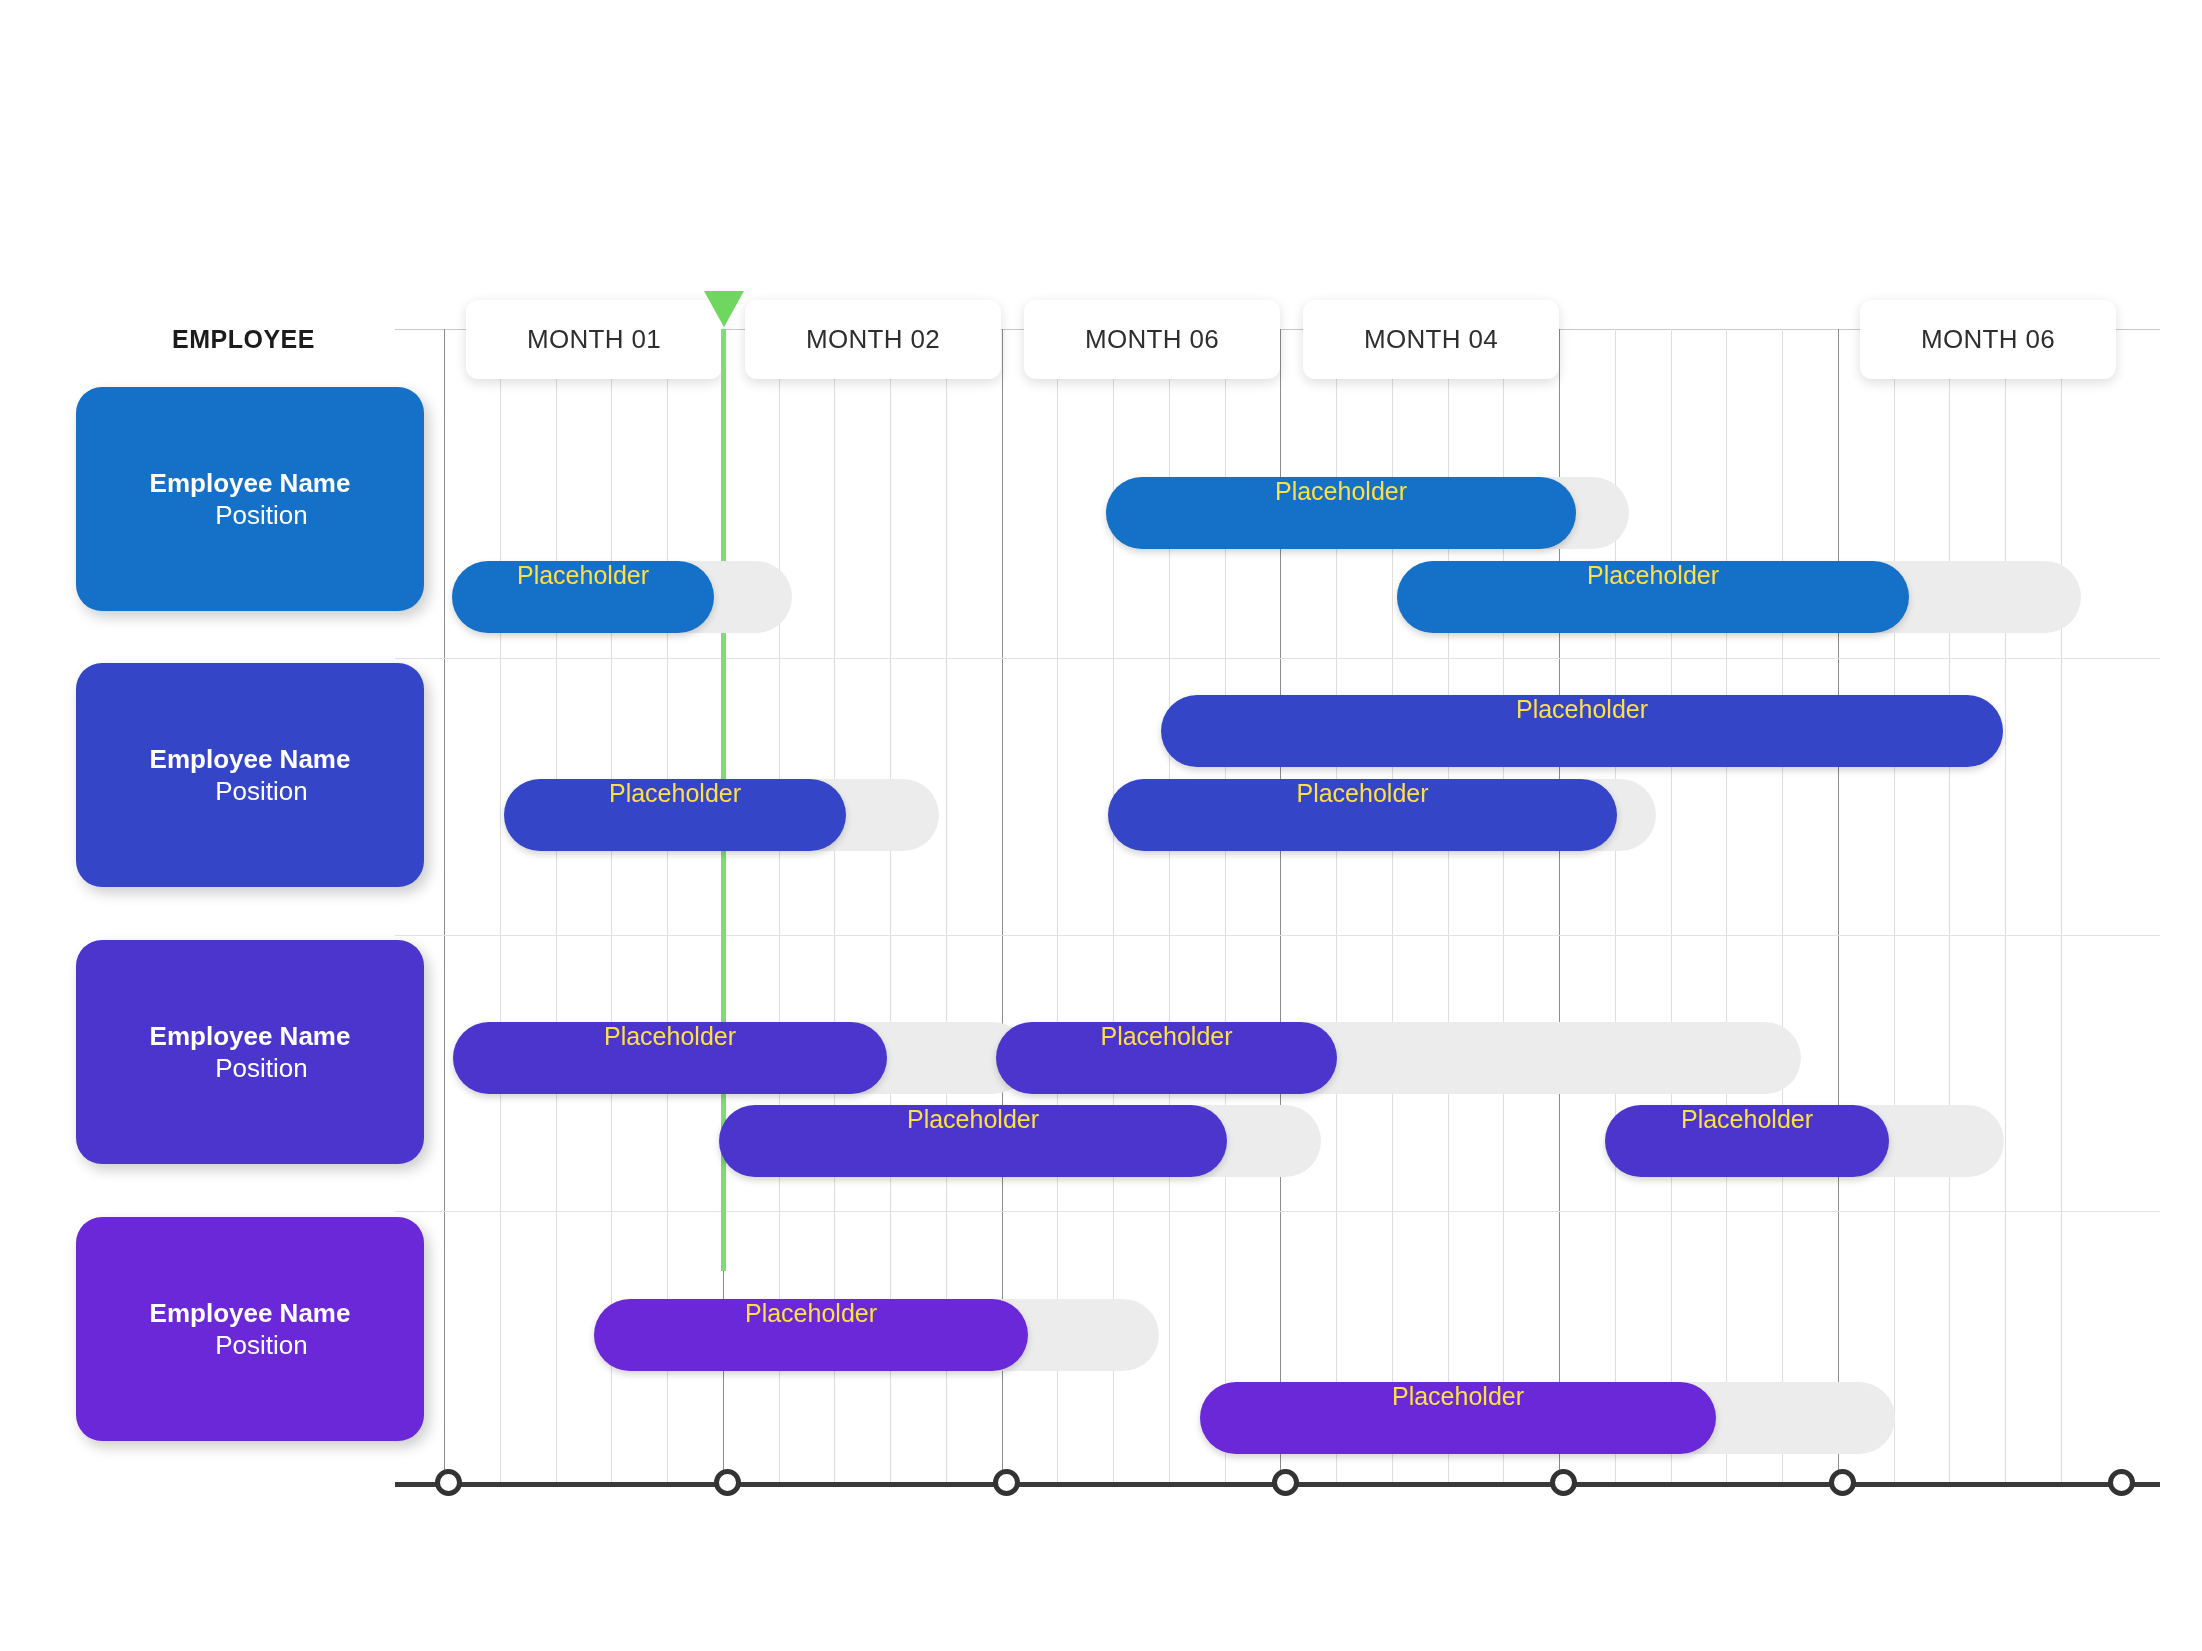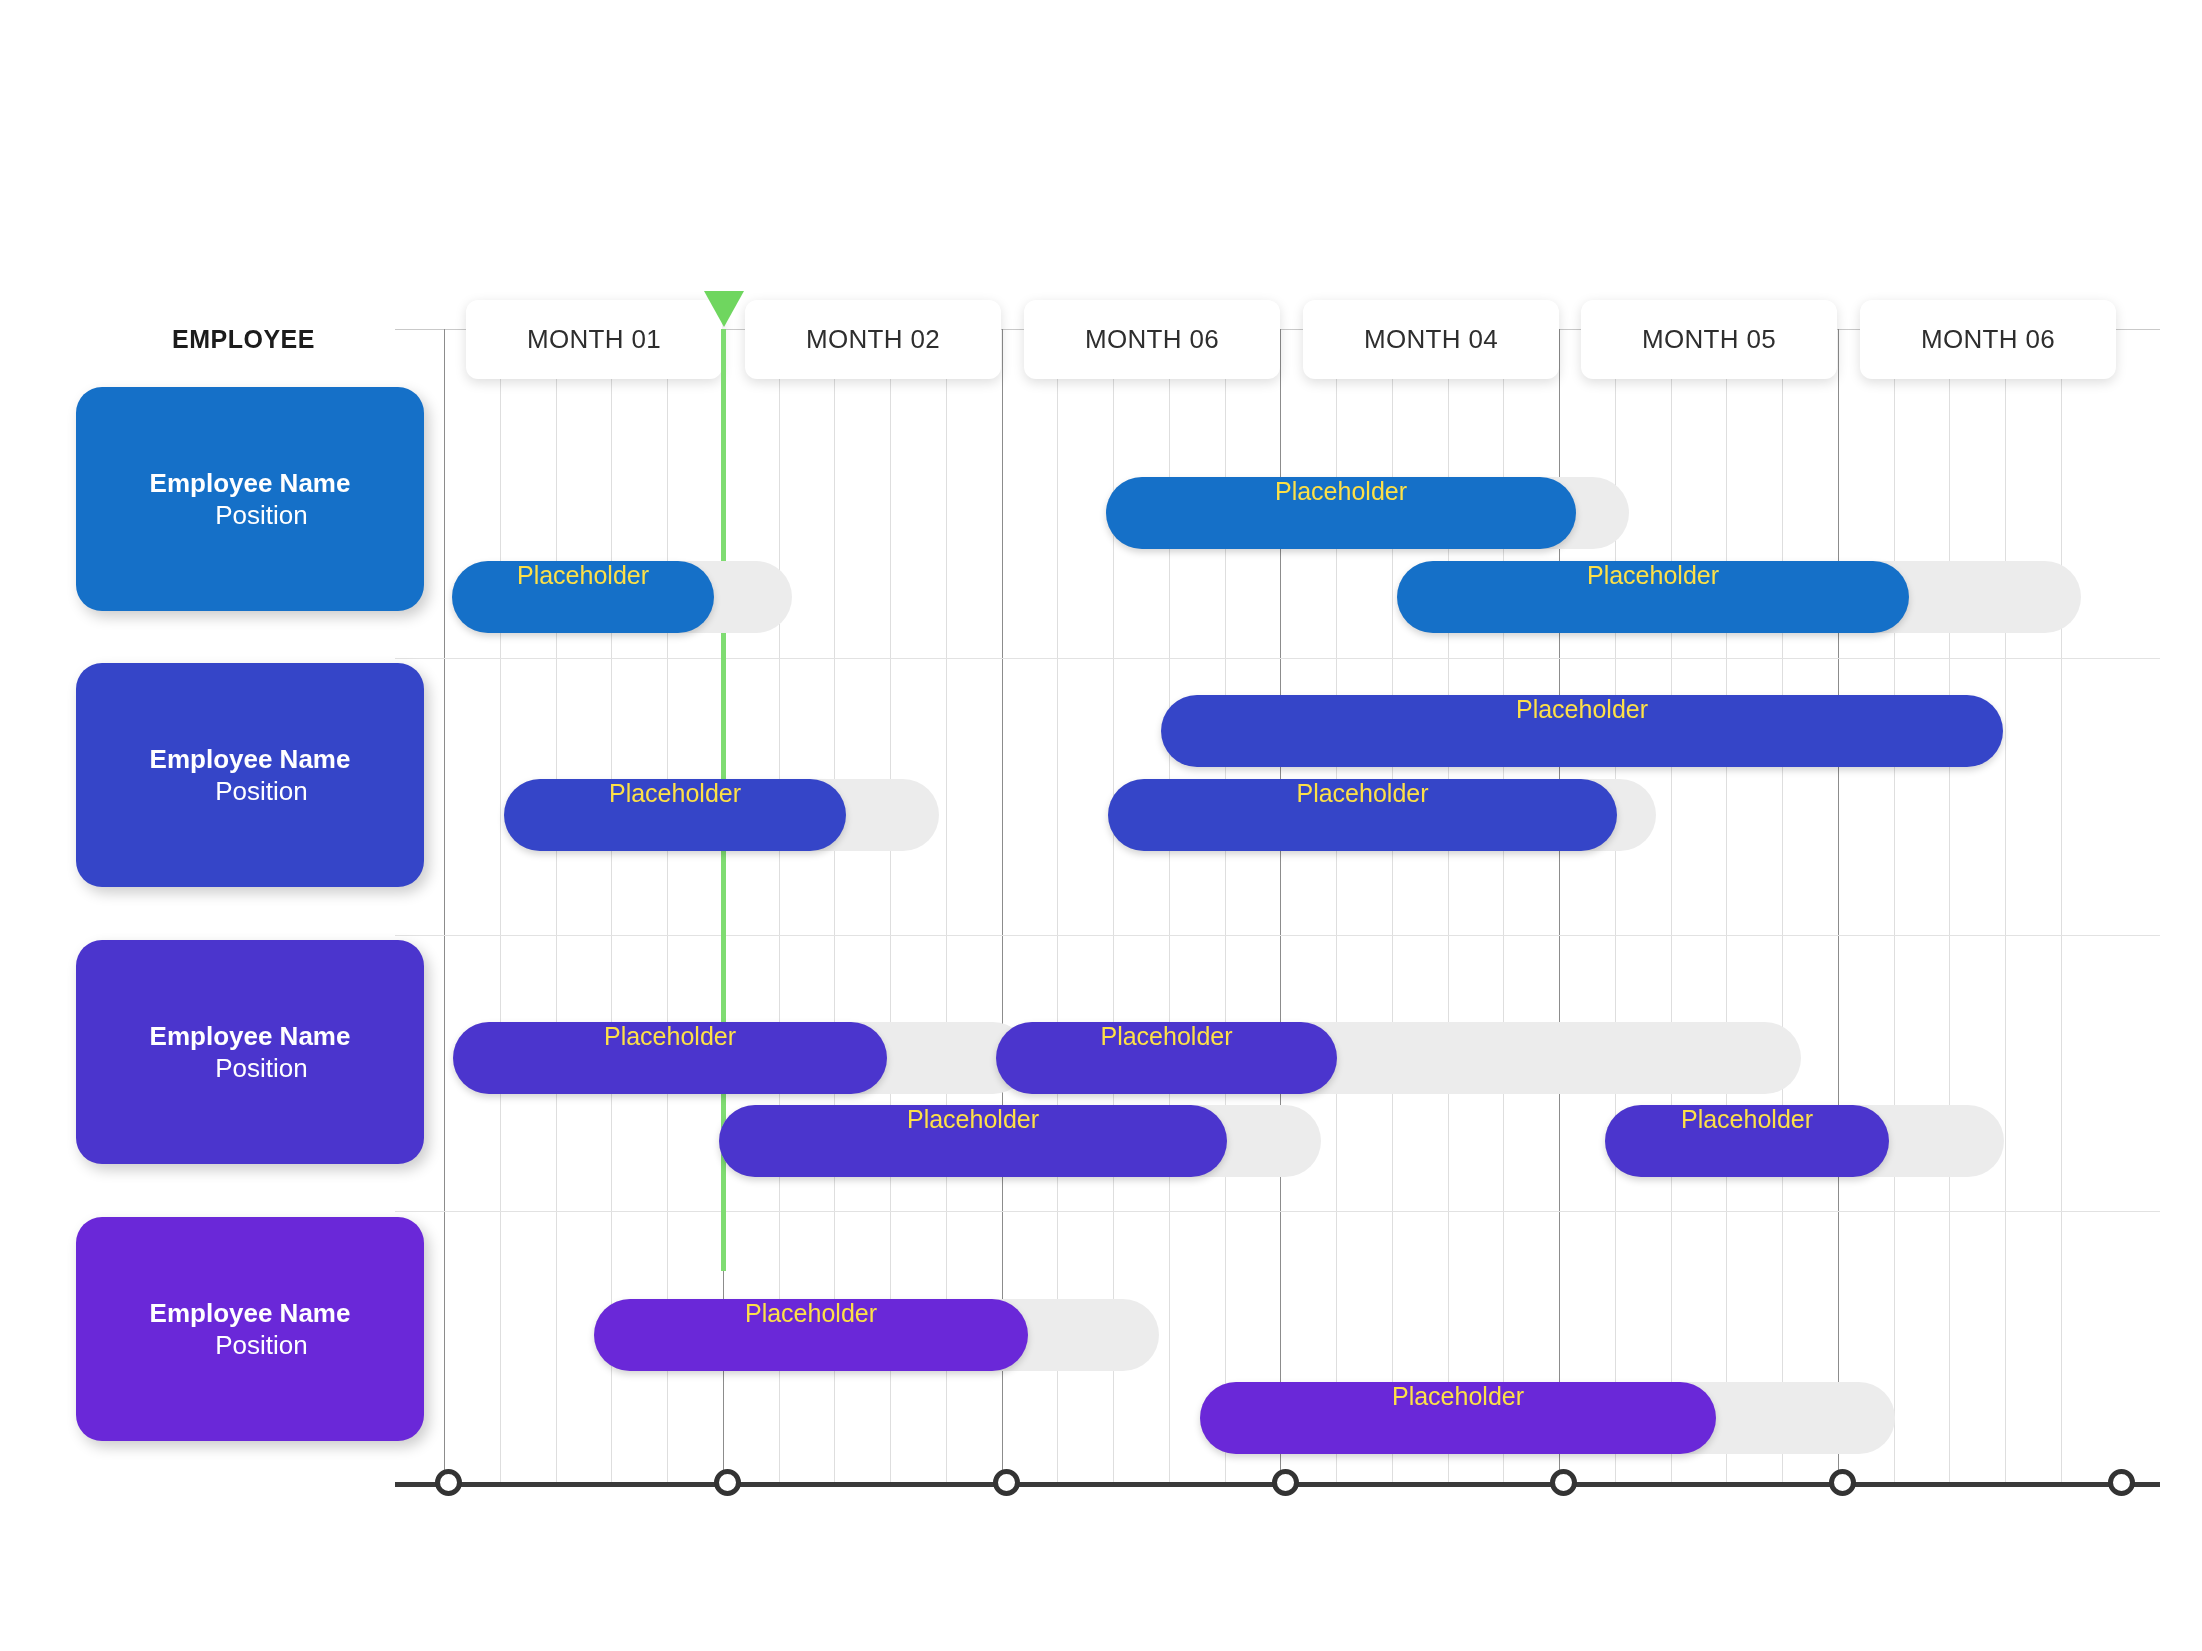--- a/index.html
+++ b/index.html
@@ -253,23 +253,20 @@
     </div>
     <div class="month-card" style="left:745px; width:256px;">
       <span>MONTH 02</span>
     </div>
     <div class="month-card" style="left:1024px; width:256px;">
       <span>MONTH 06</span>
     </div>
     <div class="month-card" style="left:1303px; width:256px;">
       <span>MONTH 04</span>
     </div>
-    <div class="month-card" style="left:1581px; width:256px;">
-      <span>MONTH 05</span>
-    </div>
     <div class="month-card" style="left:1860px; width:256px;">
       <span>MONTH 06</span>
     </div>
 
     <div id="marker-line"></div>
     <div id="marker-arrow"></div>
 
     <div class="emp-card" style="top:103px; height:224px; background:#1570c8;">
       <div class="emp-name">Employee Name</div>
       <div class="emp-position">Position</div>

